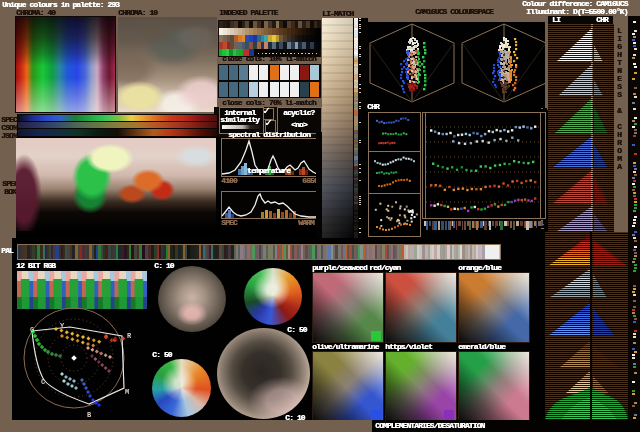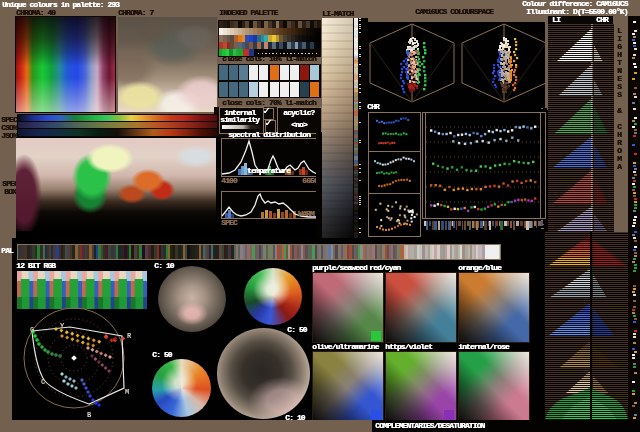--- a/index.html
+++ b/index.html
@@ -6,21 +6,21 @@
 .t{position:absolute;font:bold 8px "Liberation Mono",monospace;letter-spacing:-0.9px;
  white-space:pre;line-height:8px;color:#1d120b;text-shadow:0.5px 0 0 currentColor;}
 .tw{color:#fff;}
 .abs{position:absolute;}
 </style></head><body>
 <div id="scr">
 <div class="t tw" style="left:2px;top:1px;">Unique colours in palette: 293</div>
 <div class="t tw" style="left:522px;top:0px;">Colour difference: CAM16UCS</div>
 <div class="t tw" style="left:526px;top:8px;">Illuminant: D(T=5500.00°K)</div>
 <div class="t" style="left:16px;top:9px;">CHROMA: 40</div>
-<div class="t" style="left:118px;top:9px;">CHROMA: 7</div>
+<div class="t" style="left:118px;top:9px;">CHROMA: 10</div>
 <div class="t" style="left:219px;top:9px;">INDEXED PALETTE</div>
 <div class="t" style="left:322px;top:10px;">LI-MATCH</div>
 <div class="t" style="left:415px;top:8px;">CAM16UCS COLOURSPACE</div>
 <div class="abs" style="left:15px;top:16px;width:101px;height:97px;background:#100804;"></div>
 <div class="abs" style="left:16px;top:17px;width:99px;height:95px;
 background:
  linear-gradient(to bottom, rgba(8,0,4,.82) 0%, rgba(16,4,0,.6) 22%, rgba(10,2,0,.32) 38%, rgba(0,0,0,0) 52%, rgba(0,0,0,0) 64%, rgba(255,240,230,.3) 86%, rgba(255,246,236,.5) 100%),
  linear-gradient(to right, #a01010 0%, #d03014 6%, #e86814 11%, #2a9818 17%, #18c838 27%, #10a040 36%, #2888a0 44%, #2058d8 52%, #2846e8 62%, #4868d8 70%, #8a9cc8 76%, #cca8c2 82%, #90406a 88%, #6a1830 94%, #a02850 100%);"></div>
 <div class="abs" style="left:118px;top:17px;width:99px;height:95px;
 background:
@@ -262,21 +262,21 @@
       <rect x="48" y="20" width="3" height="7" fill="#b05828"></rect>
       <rect x="52" y="22" width="3" height="5" fill="#883818"></rect>
       <rect x="56" y="18" width="3" height="9" fill="#c8a848"></rect>
       <rect x="60" y="21" width="3" height="6" fill="#984818"></rect>
       <rect x="64" y="19" width="3" height="8" fill="#b86828"></rect>
       <rect x="68" y="22" width="3" height="5" fill="#683008"></rect>
       <rect x="72" y="20" width="3" height="7" fill="#a85820"></rect>
       <polyline points="1,25 5,20 8,16 12,21 16,24 20,25 25,24 30,21 34,14 37,5 39,3 41,8 44,12 47,10 50,12 54,11 58,13 62,12 66,15 70,19 74,23 80,25 88,26 96,26" fill="none" stroke="#f0f0f0" stroke-width="1.3"></polyline>
     </svg>
 <div class="t" style="left:221px;top:219px;color:#8a6a50;">SPEC</div>
-<div class="t" style="left:298px;top:210px;color:#8a6a50;">WARM</div>
+<div class="t" style="left:298px;top:219px;color:#8a6a50;">WARM</div>
 <div class="abs" style="left:362px;top:22px;width:183px;height:88px;background:#020101;"></div>
 <div class="abs" style="left:353px;top:18px;width:15px;height:224px;background:#050302;"></div>
 <div class="abs" style="left:316px;top:132px;width:38px;height:110px;background:#050302;"></div>
 <div class="abs" style="left:322px;top:18px;width:31px;height:220px;background:
  linear-gradient(to bottom, #f8ecd4 0%, #eedcbc 12%, #dcc49e 24%, #c4a884 36%, #a48a6e 47%, #7e6c5c 57%, #5c5450 66%, #42444c 75%, #2a2c34 84%, #16161a 92%, #060606 100%);"></div>
 <div class="abs" style="left:322px;top:18px;width:31px;height:220px;background:
  repeating-linear-gradient(to bottom, rgba(0,0,0,0) 0px, rgba(0,0,0,0) 6px, rgba(0,0,0,.08) 6px, rgba(0,0,0,.08) 8px),
  linear-gradient(to right, rgba(255,255,255,.12), rgba(0,0,0,.15));"></div>
 <svg class="abs" style="left:354px;top:18px;" width="12" height="222" shape-rendering="crispEdges">
       <rect x="0" y="0" width="4" height="2" fill="#f8f4ec"></rect>
@@ -1789,21 +1789,21 @@
  linear-gradient(225deg, rgba(255,250,240,.85) 0%, rgba(255,252,246,.45) 18%, rgba(255,255,255,0) 38%, rgba(0,0,0,0) 52%, rgba(0,0,0,.45) 72%, rgba(0,0,0,.92) 100%),
  linear-gradient(135deg, #cc7c30 0%, #cc7c30 26%, #8a8078 50%, #4468a8 72%, #4468a8 100%);"></div>
 <div class="t tw" style="left:312px;top:343px;">olive/ultramarine</div>
 <div class="abs" style="left:312px;top:351px;width:70px;height:69px;border:1px solid #2a1a10;background:
  linear-gradient(225deg, rgba(255,250,240,.85) 0%, rgba(255,252,246,.45) 18%, rgba(255,255,255,0) 38%, rgba(0,0,0,0) 52%, rgba(0,0,0,.45) 72%, rgba(0,0,0,.92) 100%),
  linear-gradient(135deg, #8a8240 0%, #8a8240 26%, #8a8078 50%, #3456d0 72%, #3456d0 100%);"></div>
 <div class="t tw" style="left:385px;top:343px;">https/violet</div>
 <div class="abs" style="left:385px;top:351px;width:70px;height:69px;border:1px solid #2a1a10;background:
  linear-gradient(225deg, rgba(255,250,240,.85) 0%, rgba(255,252,246,.45) 18%, rgba(255,255,255,0) 38%, rgba(0,0,0,0) 52%, rgba(0,0,0,.45) 72%, rgba(0,0,0,.92) 100%),
  linear-gradient(135deg, #64b02c 0%, #64b02c 26%, #8a8078 50%, #9a44a8 72%, #9a44a8 100%);"></div>
-<div class="t tw" style="left:458px;top:343px;">internal/rose</div>
+<div class="t tw" style="left:458px;top:343px;">emerald/blue</div>
 <div class="abs" style="left:458px;top:351px;width:70px;height:69px;border:1px solid #2a1a10;background:
  linear-gradient(225deg, rgba(255,250,240,.85) 0%, rgba(255,252,246,.45) 18%, rgba(255,255,255,0) 38%, rgba(0,0,0,0) 52%, rgba(0,0,0,.45) 72%, rgba(0,0,0,.92) 100%),
  linear-gradient(135deg, #24a048 0%, #24a048 26%, #8a8078 50%, #cc7a90 72%, #cc7a90 100%);"></div>
 <div class="abs" style="left:371px;top:331px;width:10px;height:10px;background:#28c838;"></div>
 <div class="abs" style="left:371px;top:410px;width:10px;height:10px;background:#2850e8;"></div>
 <div class="abs" style="left:444px;top:410px;width:10px;height:10px;background:#8a30b8;"></div>
 <div class="abs" style="left:0px;top:420px;width:372px;height:12px;background:#74604e;"></div>
 <div class="abs" style="left:372px;top:420px;width:268px;height:12px;background:#050302;"></div>
 <div class="t tw" style="left:375px;top:422px;">COMPLEMENTARIES/DESATURATION</div>
 </div>

